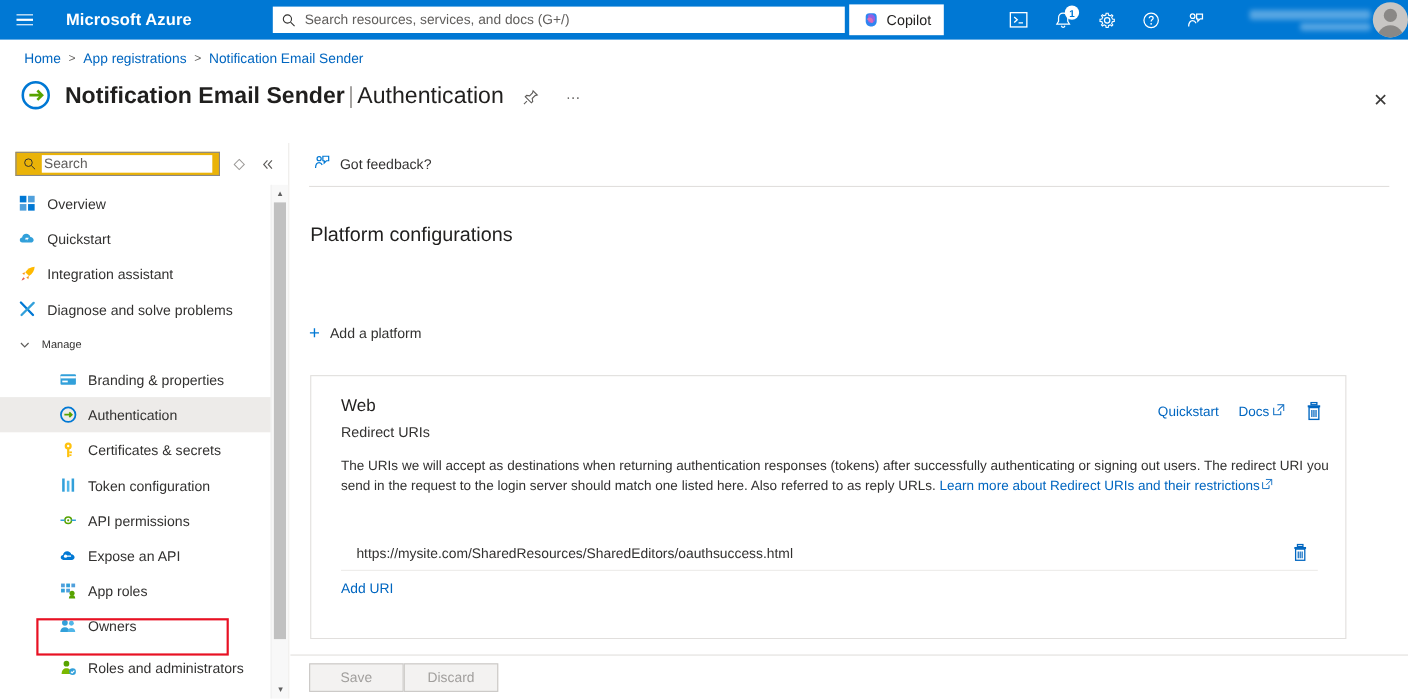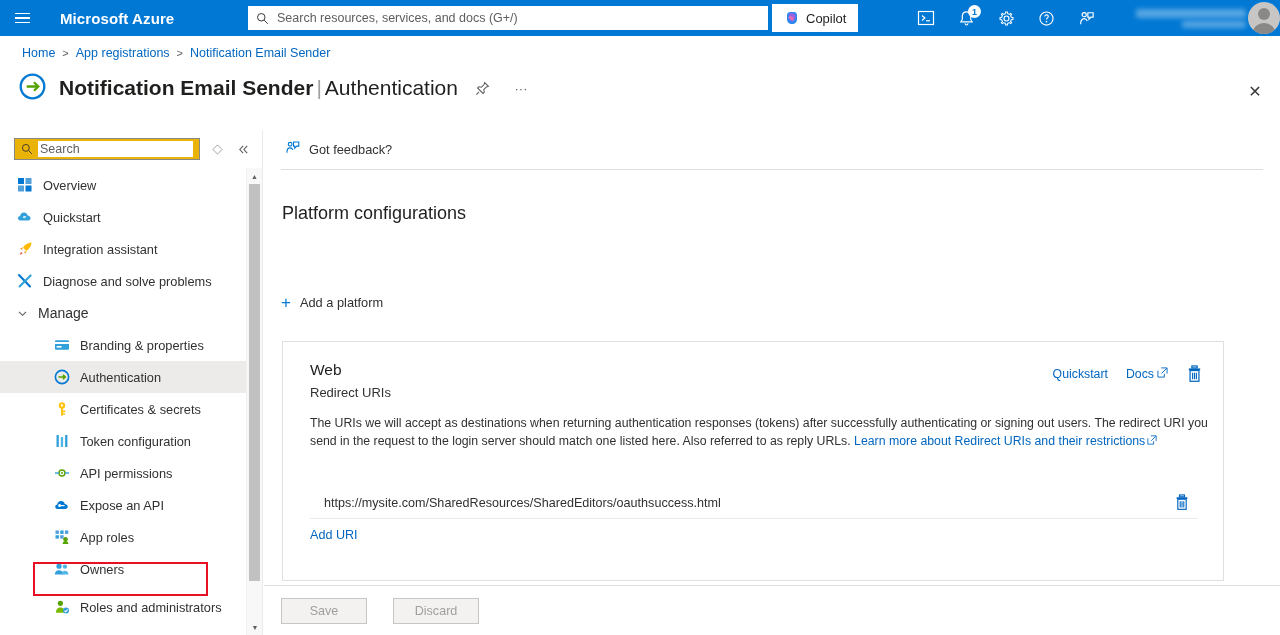--- a/index.html
+++ b/index.html
@@ -161,21 +161,21 @@
     cursor: pointer; font-size: 12.8px; color: #323130;
     width: 248px;
   }
   .navitem.indent { padding-left: 53px; }
   .navitem.two-line { height: 44px; align-items: center; }
   .navitem .ico { width: 17px; height: 17px; flex: 0 0 17px; display: flex; align-items:center; justify-content:center; }
   .navitem.active { background: #edebe9; }
   .navgroup {
     display: flex; align-items: center;
     height: 32px; padding-left: 16px; gap: 10px;
-    cursor: pointer; font-size: 14px; color: #323130;
+    cursor: pointer; font-size: 10px; color: #323130;
   }
   .chev { width: 12px; display:flex; align-items:center; justify-content:center; color: #605e5c; }
   .redbox {
     position: absolute;
     left: 33px; top: 393px; width: 175px; height: 34px;
     border: 2px solid #e81123; pointer-events: none;
   }
   .nav-scroll {
     position: absolute; top: 38px; right: 0; width: 16px; height: 467px;
     background: #f8f8f8; border-left: 1px solid #f0f0f0;
@@ -271,23 +271,23 @@
     display: flex; align-items: center;
   }
   .adduri {
     position: absolute; top: 186px; left: 27px;
     color: #0066c0; font-size: 12.6px; cursor: pointer;
   }
 
   
   .footer {
     position: absolute; bottom: 0; left: 264px;
-    width: 1016px; height: 50px;
+    width: 1016px; height: 40px;
     background: #fff; border-top: 1px solid #e1dfdd;
-    display: flex; align-items: center; padding-left: 17px; gap: 26px;
+    display: flex; align-items: center; padding-left: 17px; gap: 0;
   }
   .btn {
     min-width: 86px; height: 26px;
     border: 1px solid #c8c6c4; background: #f3f2f1;
     font-family: "Liberation Sans", sans-serif;
     font-size: 12.6px; color: #a19f9d;
     cursor: default;
   }
 </style>
 </head>

